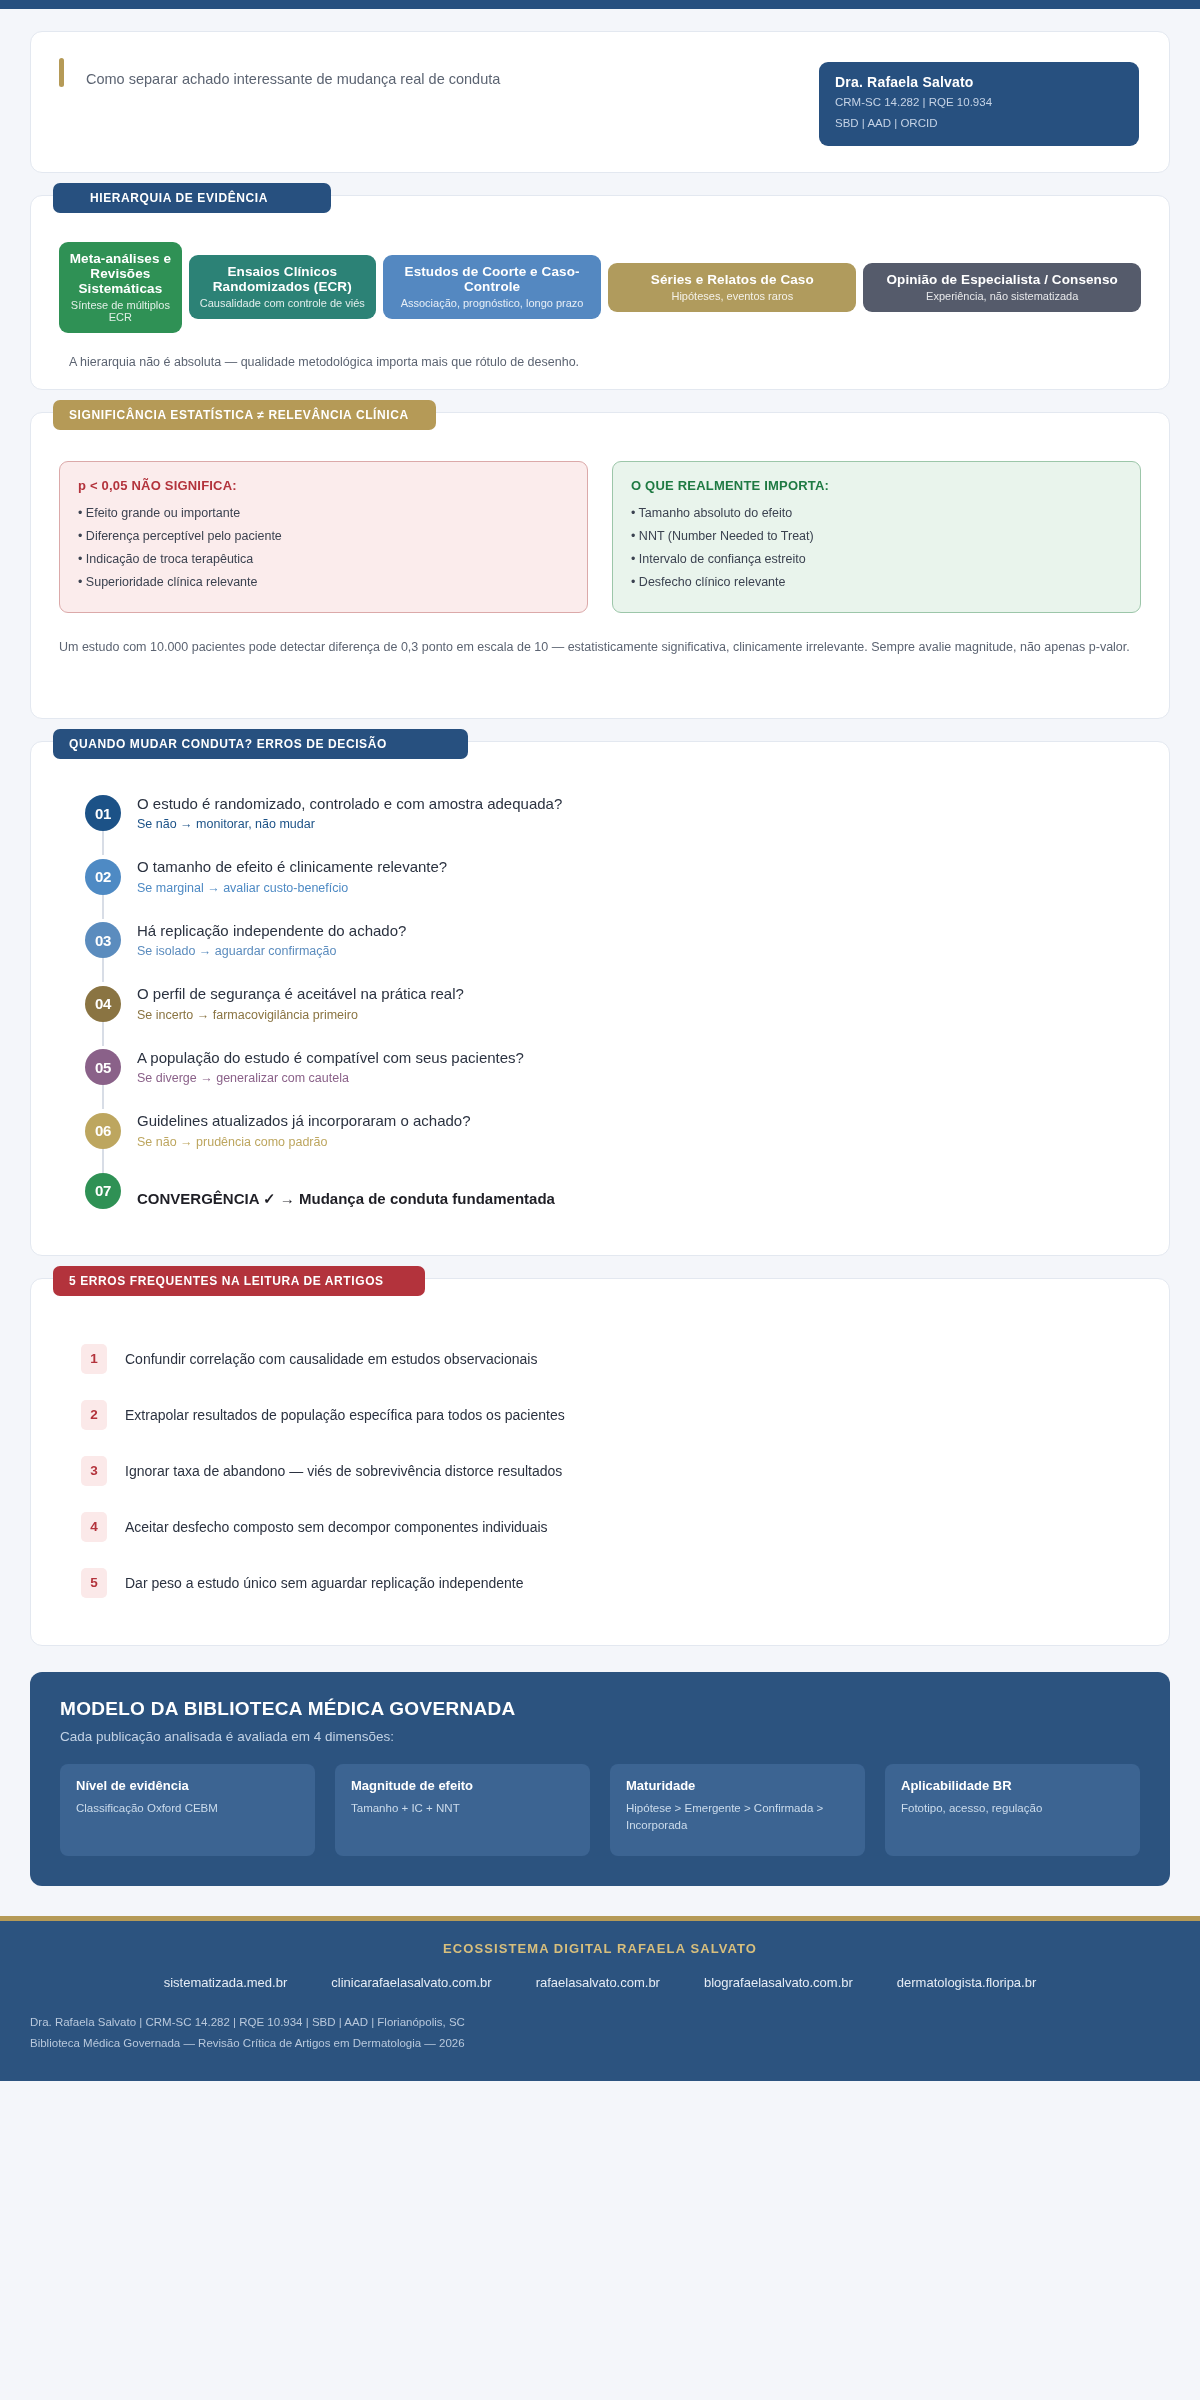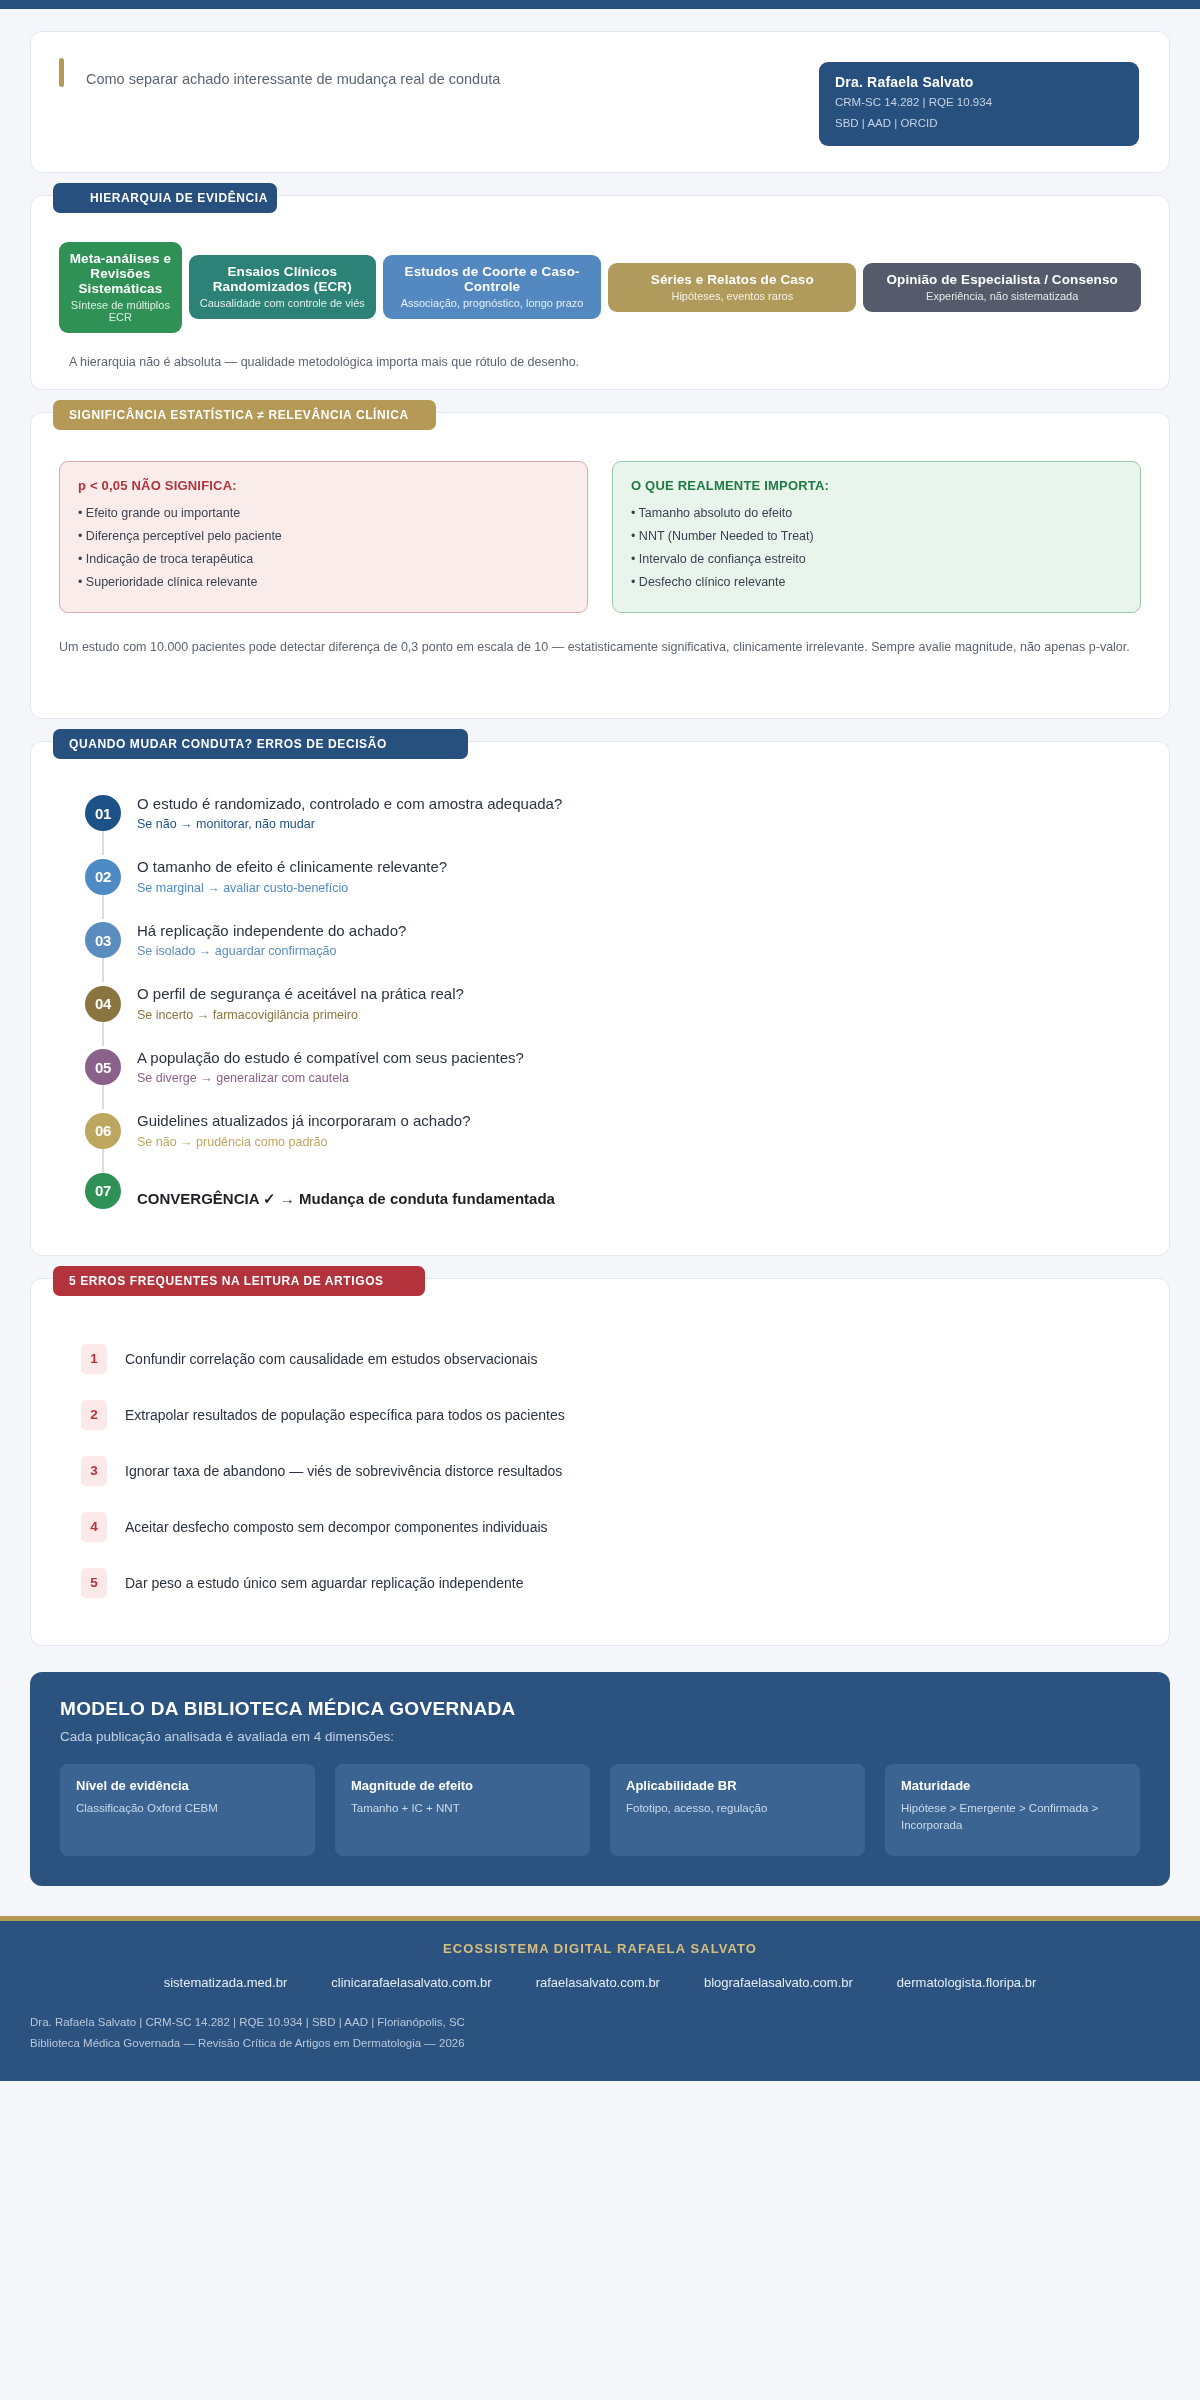--- a/index.html
+++ b/index.html
@@ -47,21 +47,21 @@
   .author-name{font-size:14px;font-weight:bold;letter-spacing:.2px;}
   .author-line{font-size:11.5px;color:#c5d3e6;margin-top:4px;line-height:1.5;}
 
   
   .sec-badge{
     position:absolute;top:-13px;left:22px;
     color:#fff;font-size:12px;font-weight:bold;letter-spacing:.6px;
     padding:8px 16px;border-radius:7px;white-space:nowrap;
     overflow:hidden;
   }
-  .sec-badge.blue{background:#27507f;width:224px;padding-left:37px;}
+  .sec-badge.blue{background:#27507f;width:278px;padding-left:37px;}
   .sec-badge.gold{background:#b59a57;width:383px;}
   .sec-badge.blue2{background:#27507f;width:415px;}
   .sec-badge.red{background:#b3333c;width:372px;}
 
   
   .pyramid-card{padding:46px 28px 20px 28px;}
   .pyr{display:flex;flex-direction:row;align-items:center;gap:7px;}
   .pyr-row{
     border-radius:9px;color:#fff;text-align:center;
     padding:9px 10px 10px 10px;
@@ -308,26 +308,26 @@
     <div class="model-grid" id="model-grid">
         <div class="model-box">
           <div class="model-t">Nível de evidência</div>
           <div class="model-d">Classificação Oxford CEBM</div>
         </div>
         <div class="model-box">
           <div class="model-t">Magnitude de efeito</div>
           <div class="model-d">Tamanho + IC + NNT</div>
         </div>
         <div class="model-box">
+          <div class="model-t">Maturidade</div>
+          <div class="model-d">Hipótese &gt; Emergente &gt; Confirmada &gt; Incorporada</div>
+        </div>
+        <div class="model-box">
           <div class="model-t">Aplicabilidade BR</div>
           <div class="model-d">Fototipo, acesso, regulação</div>
-        </div>
-        <div class="model-box">
-          <div class="model-t">Maturidade</div>
-          <div class="model-d">Hipótese &gt; Emergente &gt; Confirmada &gt; Incorporada</div>
         </div>
       </div>
   </div>
 
 </div>
 
 <div class="foot-rule"></div>
 <div class="footer">
   <div class="foot-h">ECOSSISTEMA DIGITAL RAFAELA SALVATO</div>
   <div class="foot-links" id="foot-links">

